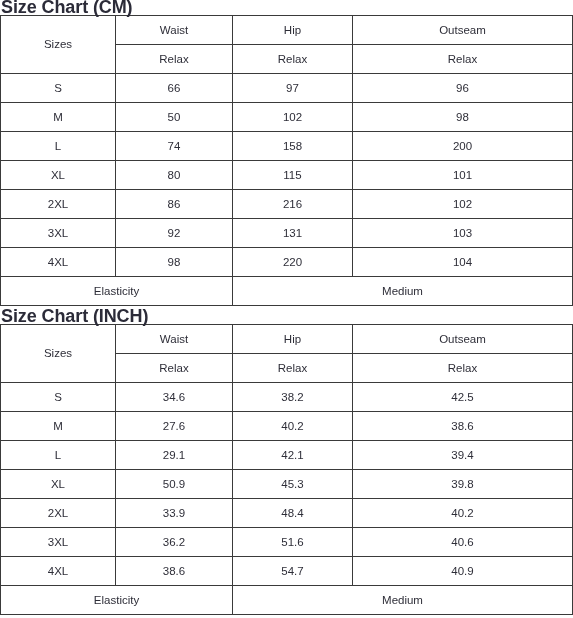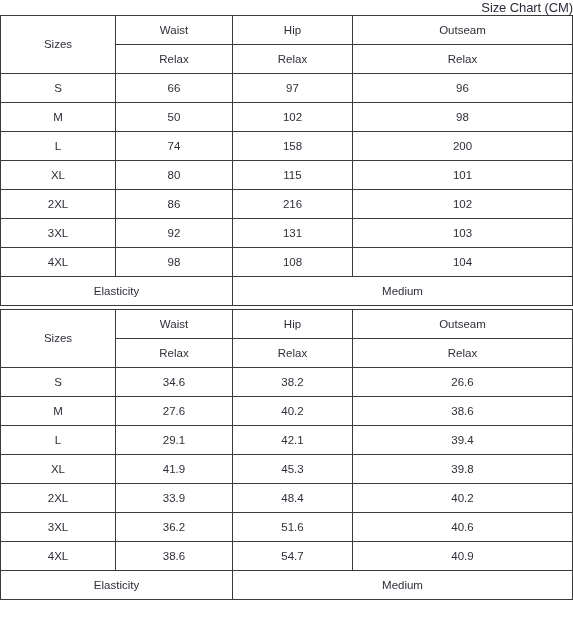--- a/index.html
+++ b/index.html
@@ -11,28 +11,27 @@
     width: 573px;
     height: 618px;
     font-family: "Liberation Sans", sans-serif;
     color: #2e2e38;
     overflow: hidden;
   }
   .chart-block {
     width: 573px;
   }
   .chart-title {
-    font-size: 13px;
-    font-weight: normal;
+    font-size: 18px;
+    font-weight: bold;
     line-height: 15px;
     padding: 0 0 0 1px;
     color: #2b2b38;
     letter-spacing: -0.1px;
     white-space: nowrap;
-    text-align: right;
   }
   table.size-table {
     border-collapse: collapse;
     table-layout: fixed;
     width: 572px;
     margin: 0;
     border: 1px solid #3a3a3a;
   }
   table.size-table td {
     border: 1px solid #3a3a3a;
@@ -111,36 +110,37 @@
       </tr>
       <tr>
         <td>3XL</td>
         <td>92</td>
         <td>131</td>
         <td>103</td>
       </tr>
       <tr>
         <td>4XL</td>
         <td>98</td>
-        <td>108</td>
+        <td>220</td>
         <td>104</td>
       </tr>
 
       <tr>
         <td colspan="2">Elasticity</td>
         <td colspan="2">Medium</td>
       </tr>
     </tbody>
   </table>
 </div>
 
 <div class="spacer-3"></div>
 
 <div class="chart-block">
 
+  <div class="chart-title">Size Chart (INCH)</div>
 
   <table class="size-table">
     <colgroup>
       <col class="c-size">
         <col class="c-waist">
         <col class="c-hip">
         <col class="c-out">
     </colgroup>
     <tbody>
       <tr>
@@ -152,37 +152,37 @@
       <tr>
         <td>Relax</td>
         <td>Relax</td>
         <td>Relax</td>
       </tr>
 
       <tr>
         <td>S</td>
         <td>34.6</td>
         <td>38.2</td>
-        <td>26.6</td>
+        <td>42.5</td>
       </tr>
       <tr>
         <td>M</td>
         <td>27.6</td>
         <td>40.2</td>
         <td>38.6</td>
       </tr>
       <tr>
         <td>L</td>
         <td>29.1</td>
         <td>42.1</td>
         <td>39.4</td>
       </tr>
       <tr>
         <td>XL</td>
-        <td>41.9</td>
+        <td>50.9</td>
         <td>45.3</td>
         <td>39.8</td>
       </tr>
       <tr>
         <td>2XL</td>
         <td>33.9</td>
         <td>48.4</td>
         <td>40.2</td>
       </tr>
       <tr>

